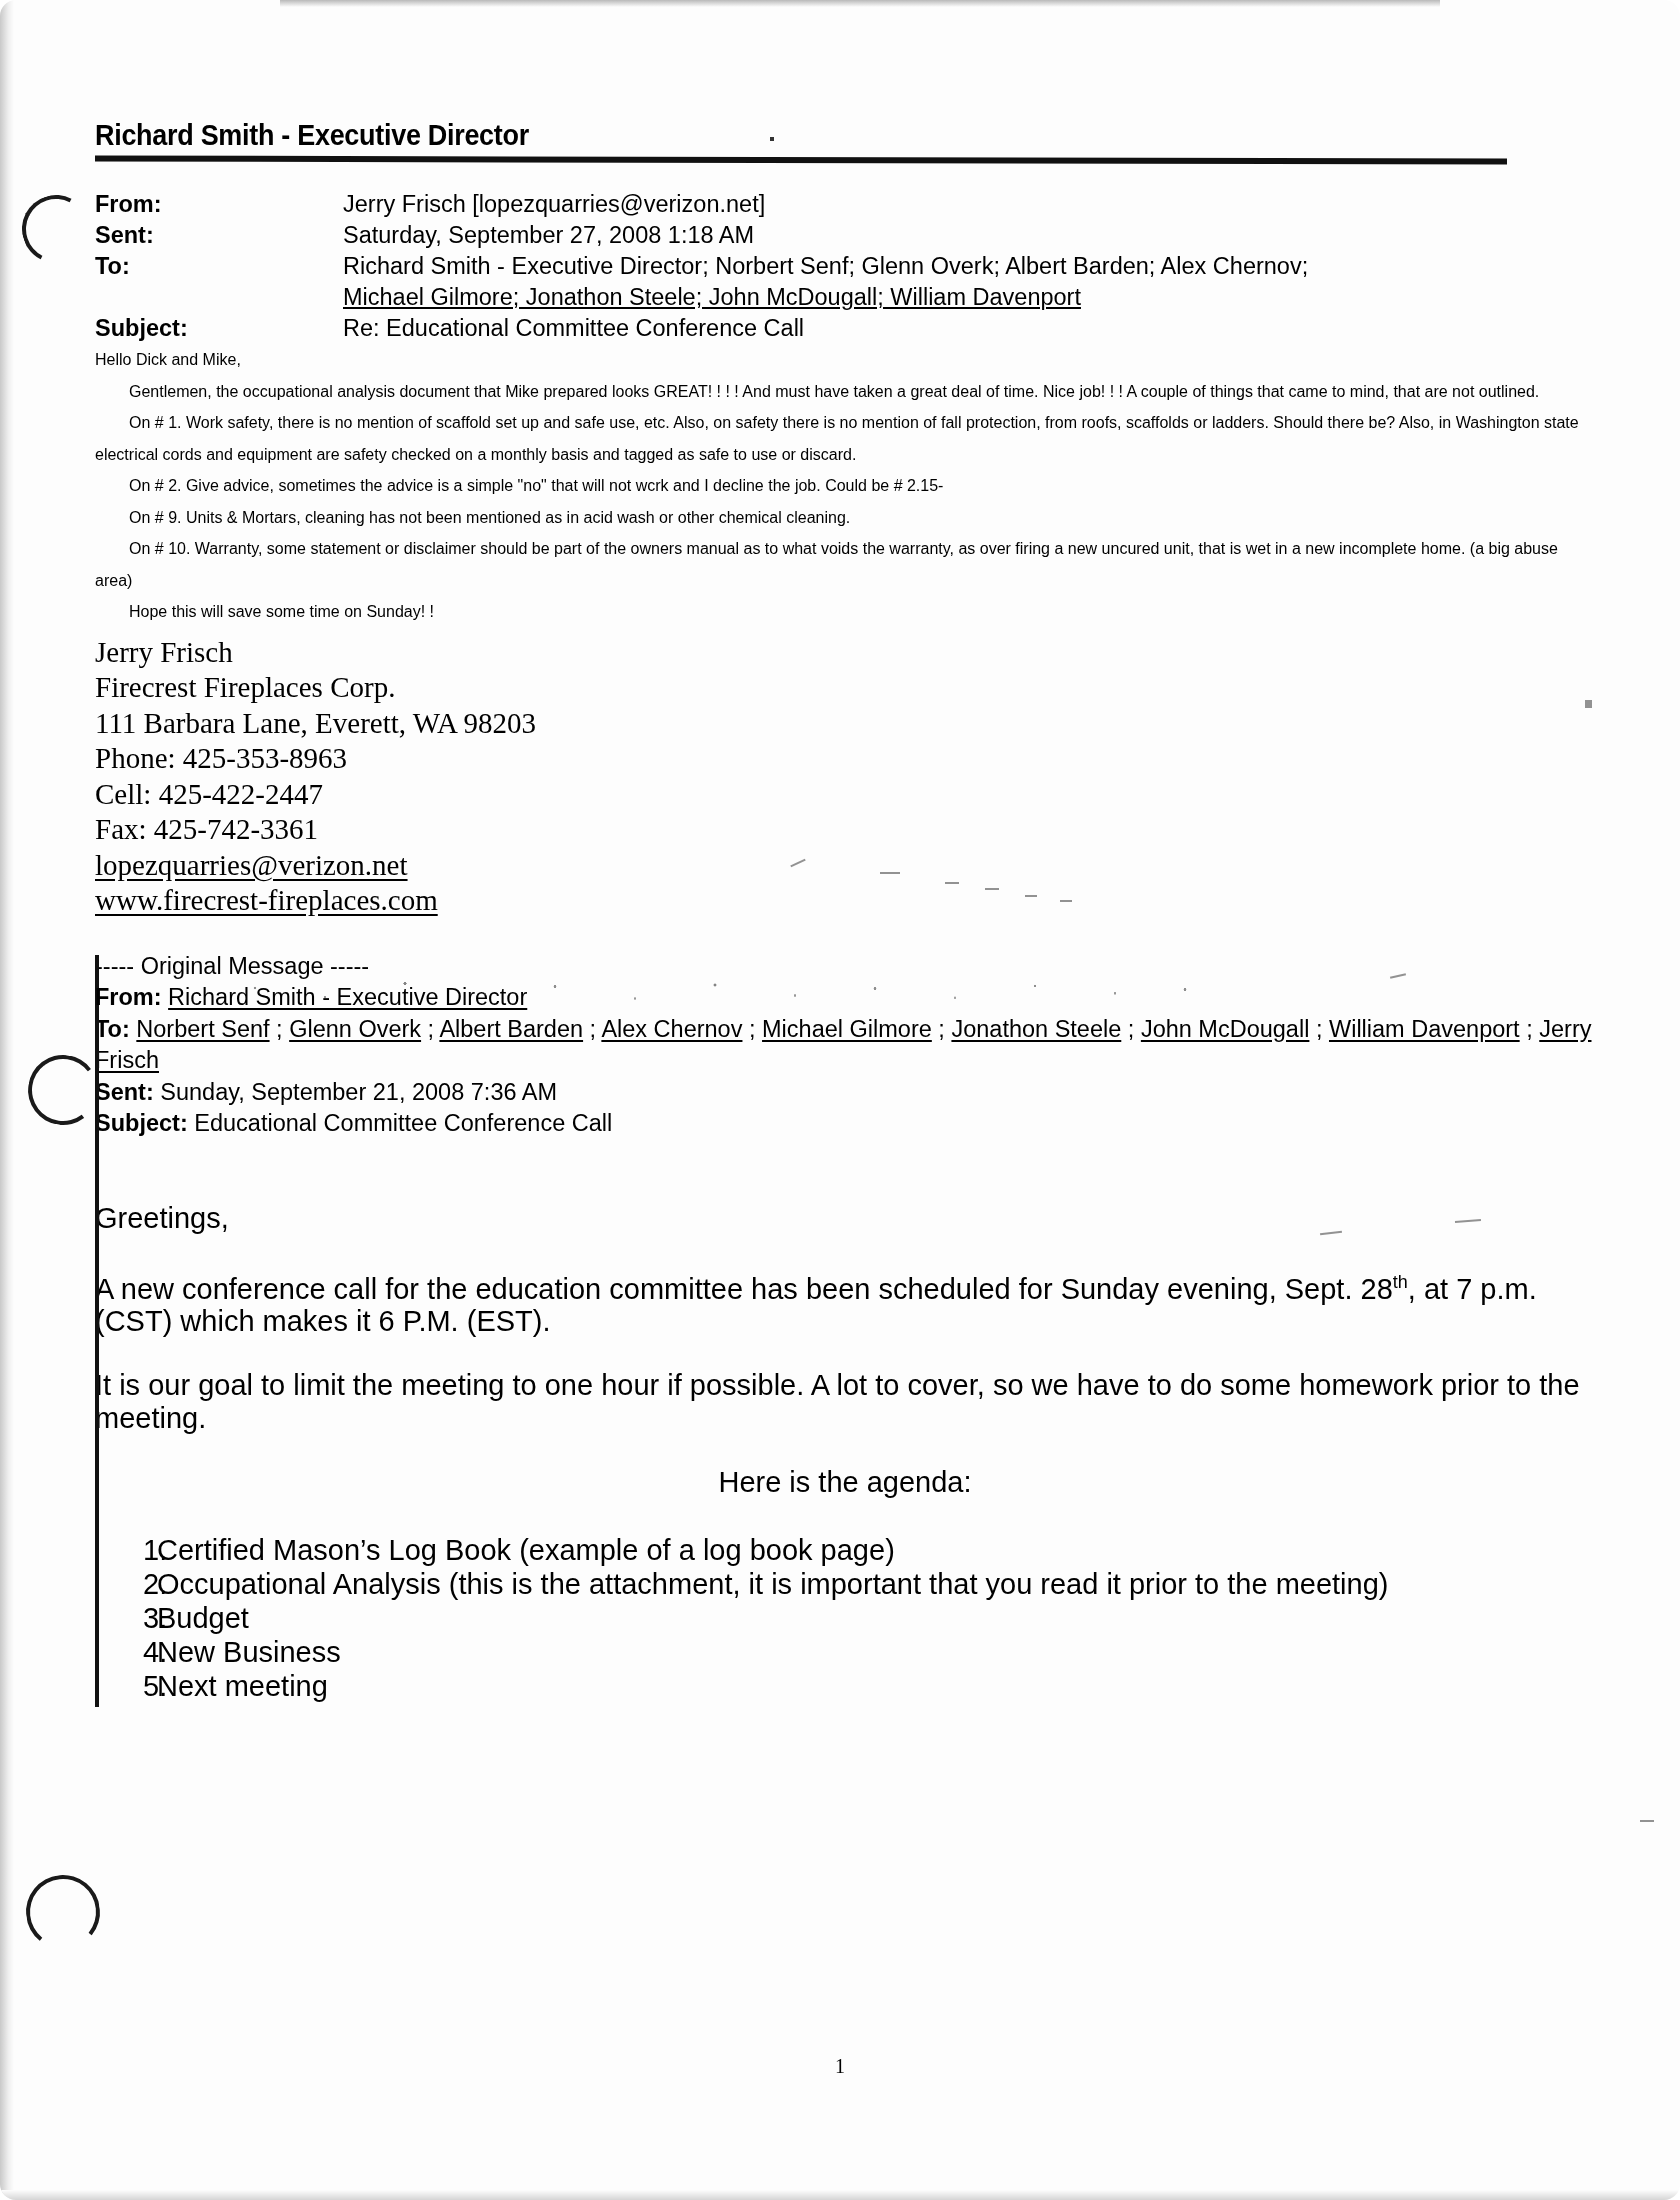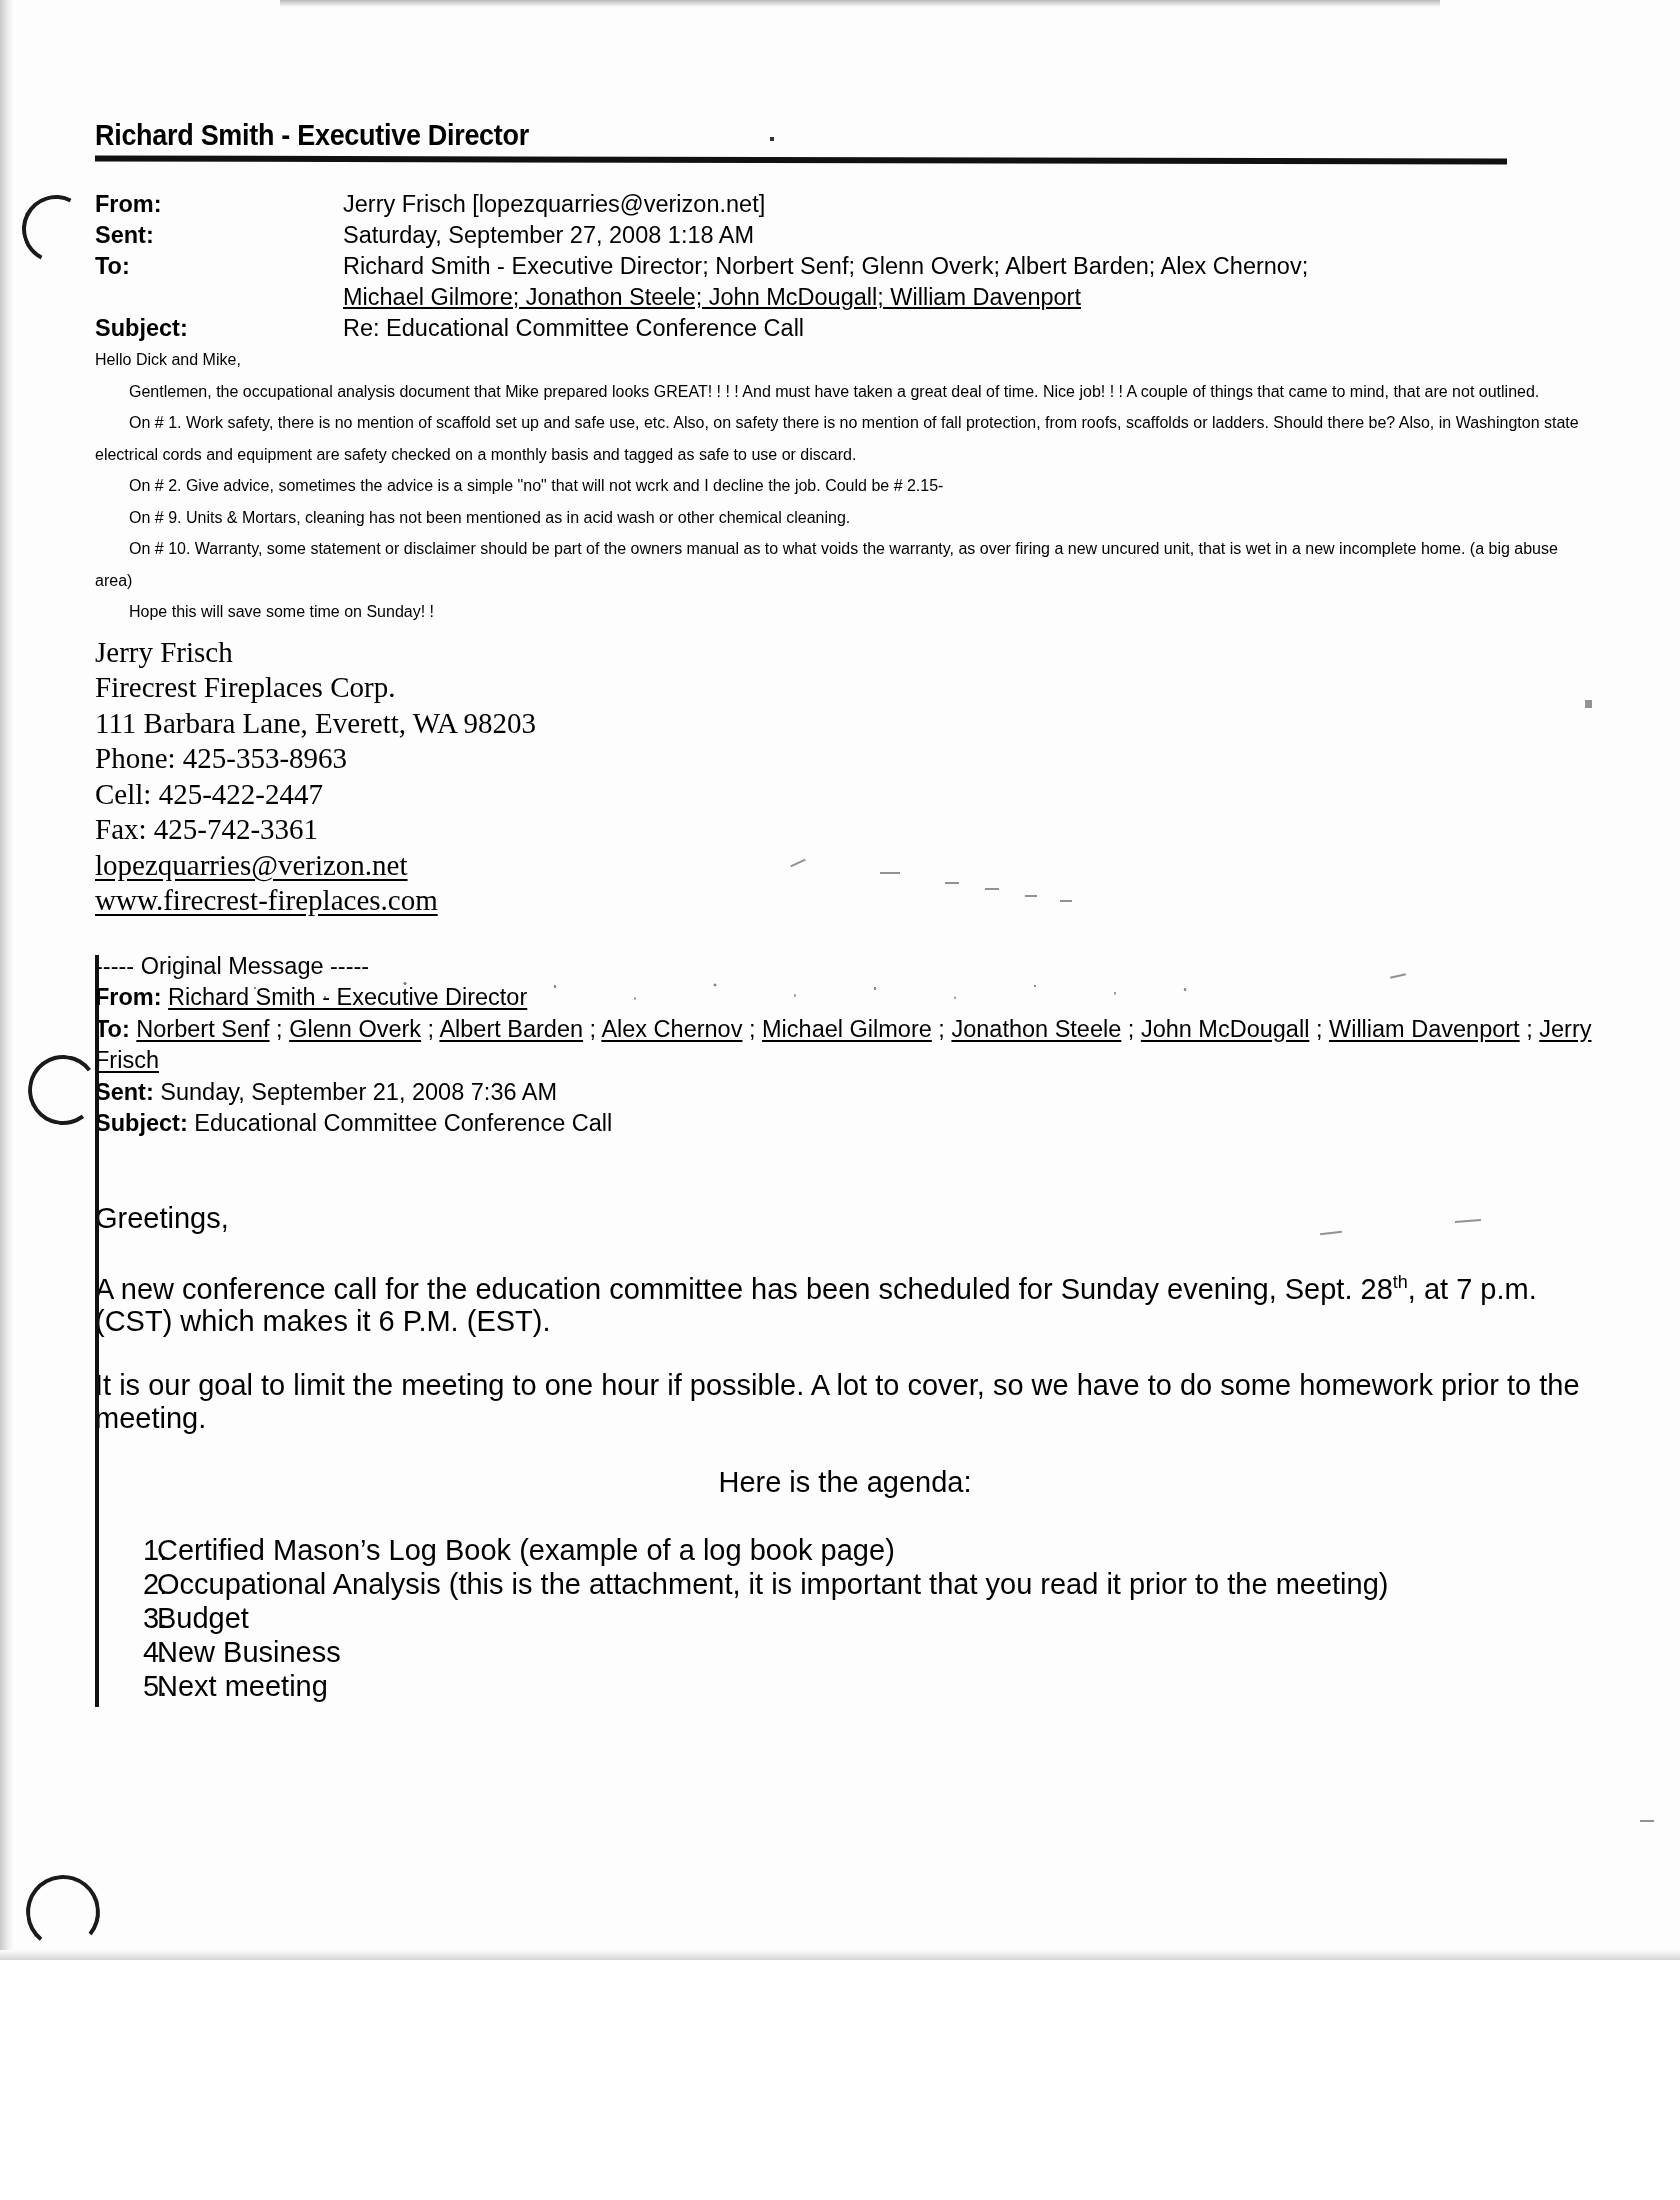--- a/index.html
+++ b/index.html
@@ -3,25 +3,26 @@
 <meta charset="utf-8">
 <style>
   html, body {
     margin: 0;
     padding: 0;
     background: #ffffff;
   }
   .page {
     position: relative;
     width: 1680px;
-    height: 1960px;
+    height: 2200px;
     background: #fdfdfd;
     overflow: hidden;
     font-family: "Liberation Sans", sans-serif;
     color: #000;
+    border-radius: 16px;
   }
   
   .scan-edge-left {
     position: absolute;
     left: 0; top: 0;
     width: 14px; height: 2200px;
     background: linear-gradient(to right, #c9c9c9, #efefef 60%, #fdfdfd);
   }
   .scan-edge-top {
     position: absolute;

